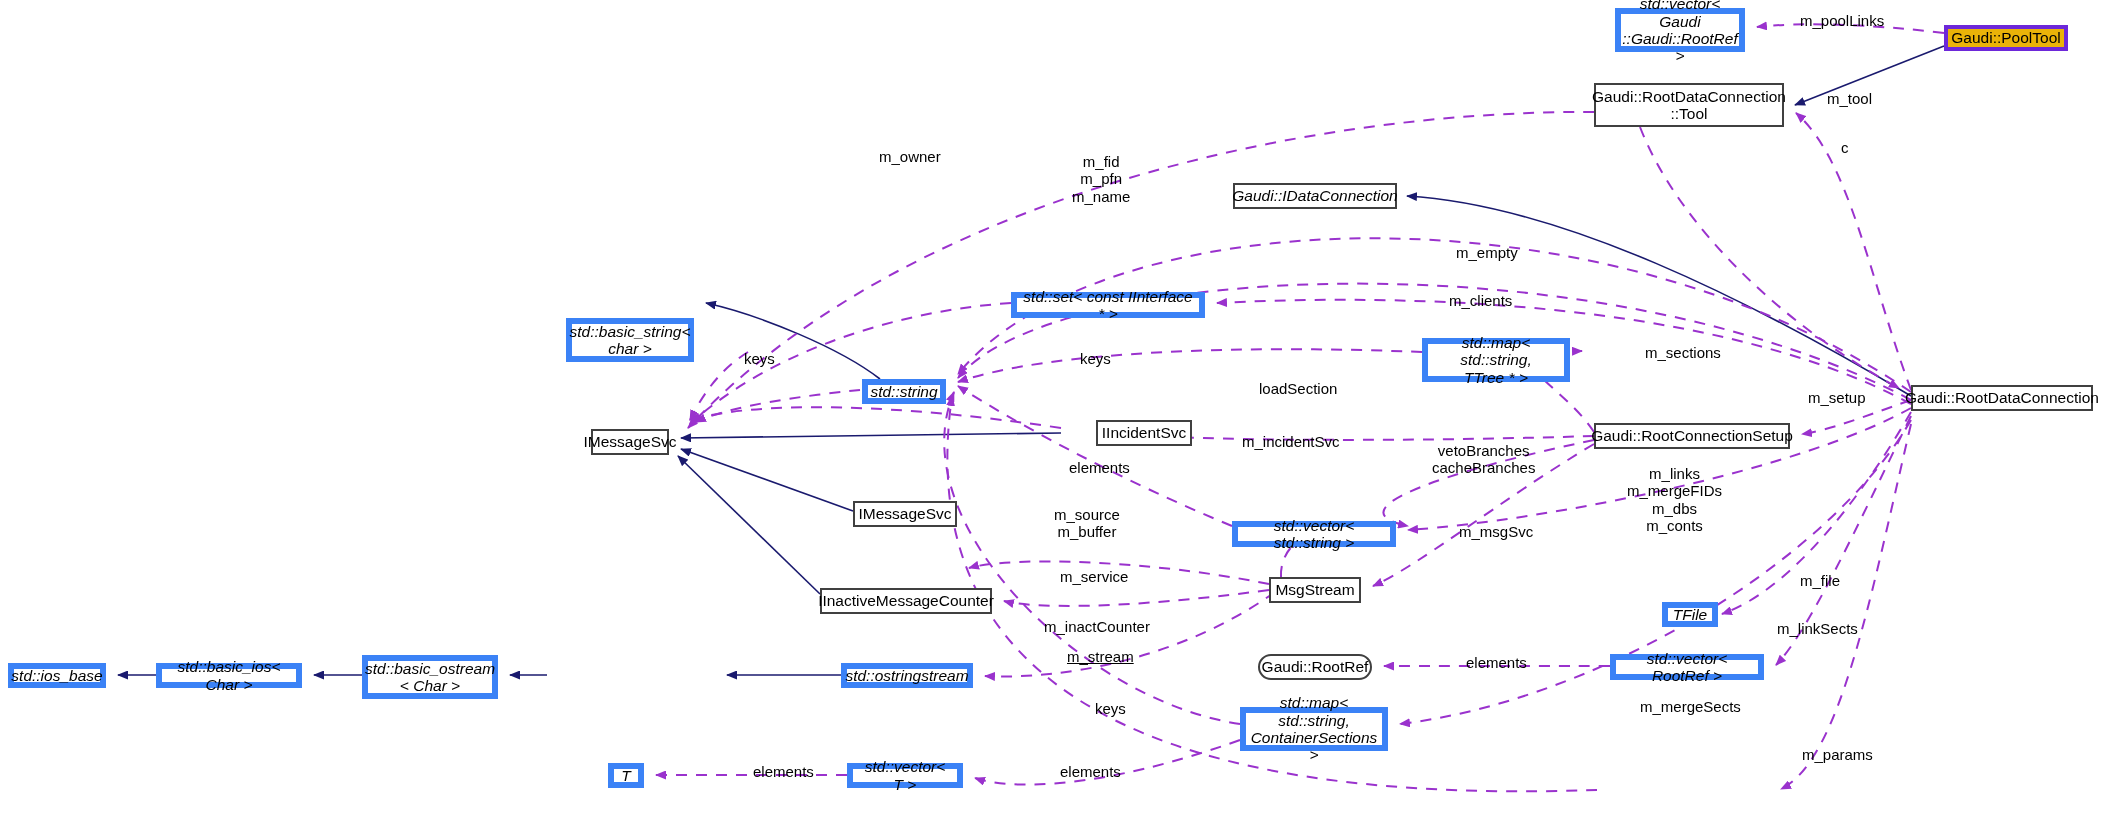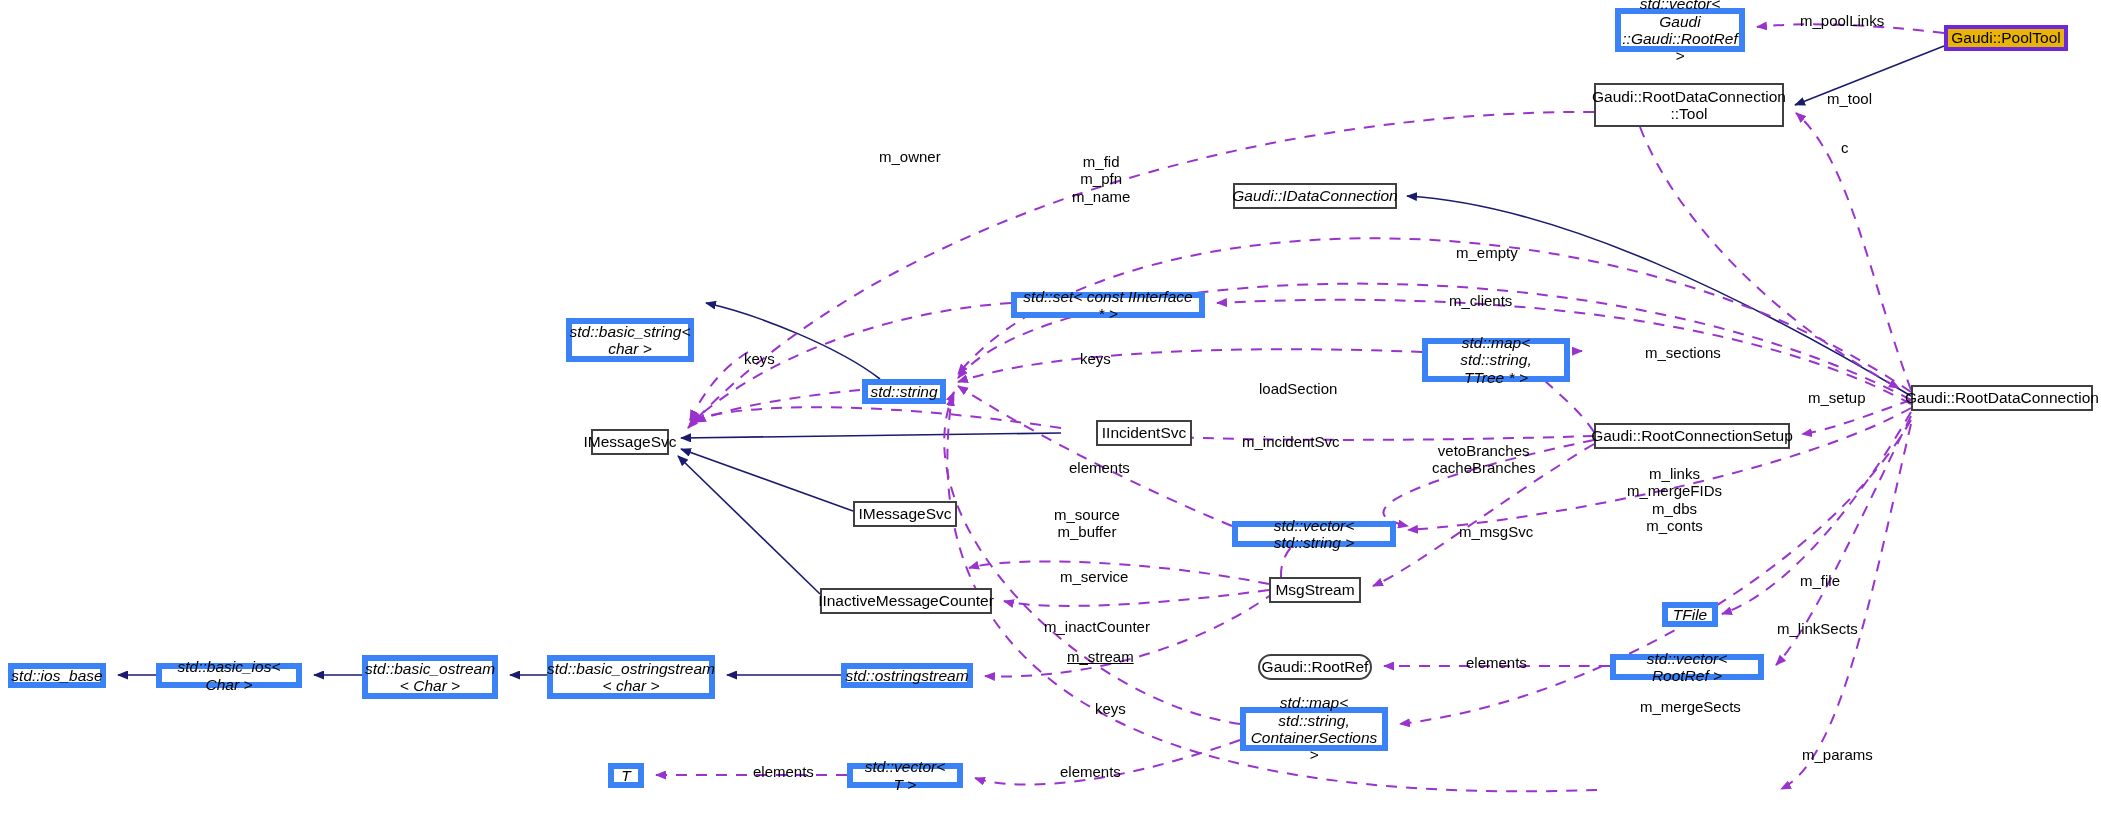--- a/index.html
+++ b/index.html
@@ -206,22 +206,20 @@
 
   <div class="node plain" style="left:1662px; top:602px; width:56px; height:25px;">TFile</div>
 
   <div class="node plain" style="left:8px; top:663px; width:98px; height:25px;">std::ios_base</div>
 
   <div class="node plain" style="left:156px; top:663px; width:146px; height:25px;">std::basic_ios&lt; Char &gt;</div>
 
   <div class="node plain" style="left:362px; top:655px; width:136px; height:44px;">std::basic_ostream
 &lt; Char &gt;</div>
 
-  <div class="node plain" style="left:547px; top:655px; width:168px; height:44px;">std::basic_ostringstream
-&lt; char &gt;</div>
 
   <div class="node plain" style="left:841px; top:663px; width:132px; height:25px;">std::ostringstream</div>
 
   <div class="node solid" style="left:1258px; top:654px; width:114px; height:26px;border-radius:13px;">Gaudi::RootRef</div>
 
   <div class="node plain" style="left:1610px; top:654px; width:154px; height:26px;">std::vector&lt; RootRef &gt;</div>
 
   <div class="node plain" style="left:1240px; top:707px; width:148px; height:44px;">std::map&lt; std::string,
 ContainerSections &gt;</div>
 

